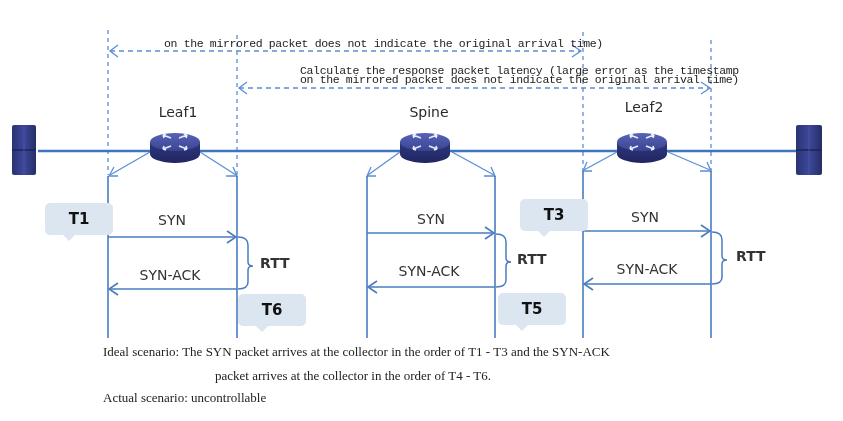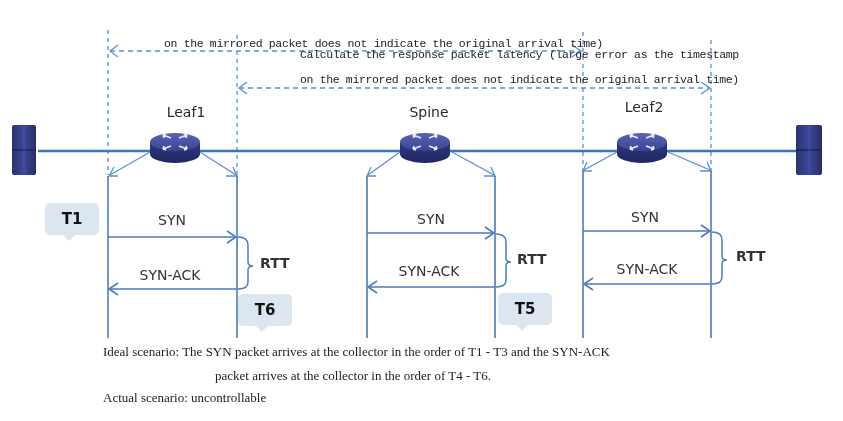--- a/index.html
+++ b/index.html
@@ -3,21 +3,21 @@
 <meta charset="utf-8">
 <style>
   html, body { margin: 0; padding: 0; background: #ffffff; }
   body { width: 843px; height: 421px; position: relative; overflow: hidden; font-family: "Liberation Sans", sans-serif; }
   #stage { position: absolute; left: 0; top: 0; width: 843px; height: 421px; }
   .note { position: absolute; font-family: "Liberation Mono", "DejaVu Sans Mono", monospace; font-size: 11.5px; color: #222; white-space: nowrap; letter-spacing: -0.35px; }
   .foot { position: absolute; font-family: "Liberation Serif", "DejaVu Serif", serif; font-size: 13px; color: #222; white-space: nowrap; }
   .node-label { position: absolute; font-family: "DejaVu Sans", sans-serif; font-size: 14px; color: #2a2a2a; transform: translateX(-50%); white-space: nowrap; }
   .msg { position: absolute; font-family: "DejaVu Sans", sans-serif; font-size: 14px; color: #333; transform: translateX(-50%); white-space: nowrap; }
   .rtt { position: absolute; font-family: "DejaVu Sans", sans-serif; font-size: 14px; color: #333; white-space: nowrap; font-weight: bold; }
-  .tbadge { position: absolute; width: 54px; height: 32px; background: #dbe6f1; border-radius: 5px; font-family: "DejaVu Sans", sans-serif; font-weight: bold; font-size: 15px; color: #111; display: flex; align-items: center; justify-content: center; }
+  .tbadge { position: absolute; width: 68px; height: 32px; background: #dbe6f1; border-radius: 5px; font-family: "DejaVu Sans", sans-serif; font-weight: bold; font-size: 15px; color: #111; display: flex; align-items: center; justify-content: center; }
   .tbadge::after { content: ""; position: absolute; bottom: -6px; left: 18px; border-left: 6px solid transparent; border-right: 6px solid transparent; border-top: 6px solid #dbe6f1; }
 </style>
 </head>
 <body>
 
 <div id="stage">
   <svg width="843" height="421" viewBox="0 0 843 421" style="position:absolute;left:0;top:0">
     <defs>
       <linearGradient id="rtrTop" x1="0" y1="0" x2="0" y2="1">
         <stop offset="0" stop-color="#5763b5"></stop>
@@ -134,38 +134,39 @@
       <g stroke="#e8ecff" stroke-width="1.6" fill="none">
         <path d="M-4,-4 l-8,-3 m0,0 l3,-1 m-3,1 l1,3"></path>
         <path d="M4,-4 l8,-3 m0,0 l-3,-1 m3,1 l-1,3"></path>
         <path d="M-4,4 l-8,3 m0,0 l3,1 m-3,-1 l1,-3"></path>
         <path d="M4,4 l8,3 m0,0 l-3,1 m3,-1 l-1,-3"></path>
       </g>
     </g>
   </svg>
 
   <div class="note" style="left:164px;top:37px">on the mirrored packet does not indicate the original arrival time)</div>
-  <div class="note" style="left:300px;top:48px">Calculate the response packet latency (large error as the timestamp</div>
+  <div class="note" style="left:300px;top:64px">Calculate the response packet latency (large error as the timestamp</div>
   <div class="note" style="left:300px;top:73px">on the mirrored packet does not indicate the original arrival time)</div>
 
-  <div class="node-label" style="left:186px;top:104px">Leaf1</div>
+  <div class="node-label" style="left:178px;top:104px">Leaf1</div>
   <div class="node-label" style="left:429px;top:104px">Spine</div>
   <div class="node-label" style="left:644px;top:99px">Leaf2</div>
 
   <div class="tbadge" style="left:45px;top:203px">T1</div>
   <div class="msg" style="left:172px;top:212px">SYN</div>
   <div class="msg" style="left:170px;top:267px">SYN-ACK</div>
   <div class="rtt" style="left:260px;top:255px">RTT</div>
   <div class="tbadge" style="left:238px;top:294px">T6</div>
 
   <div class="msg" style="left:431px;top:211px">SYN</div>
   <div class="msg" style="left:429px;top:263px">SYN-ACK</div>
   <div class="rtt" style="left:517px;top:251px">RTT</div>
   <div class="tbadge" style="left:498px;top:293px">T5</div>
 
+  <div class="tbadge" style="left:520px;top:199px">T3</div>
   <div class="msg" style="left:645px;top:209px">SYN</div>
   <div class="msg" style="left:647px;top:261px">SYN-ACK</div>
   <div class="rtt" style="left:736px;top:248px">RTT</div>
 
   <div class="foot" style="left:103px;top:344px">Ideal scenario: The SYN packet arrives at the collector in the order of T1  -  T3 and the SYN-ACK</div>
   <div class="foot" style="left:215px;top:368px">packet arrives at the collector in the order of T4  -  T6.</div>
   <div class="foot" style="left:103px;top:390px">Actual scenario: uncontrollable</div>
 </div>
 
 </body></html>

